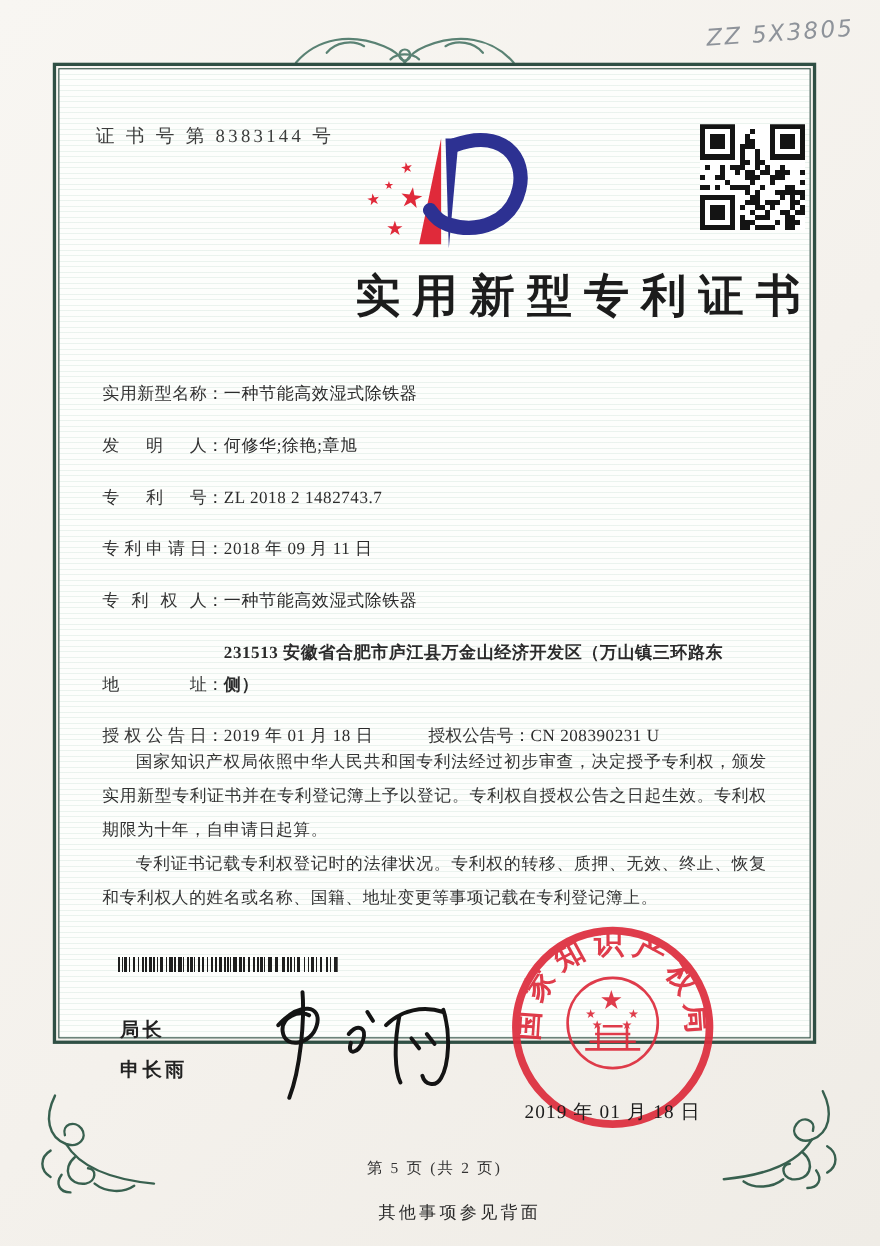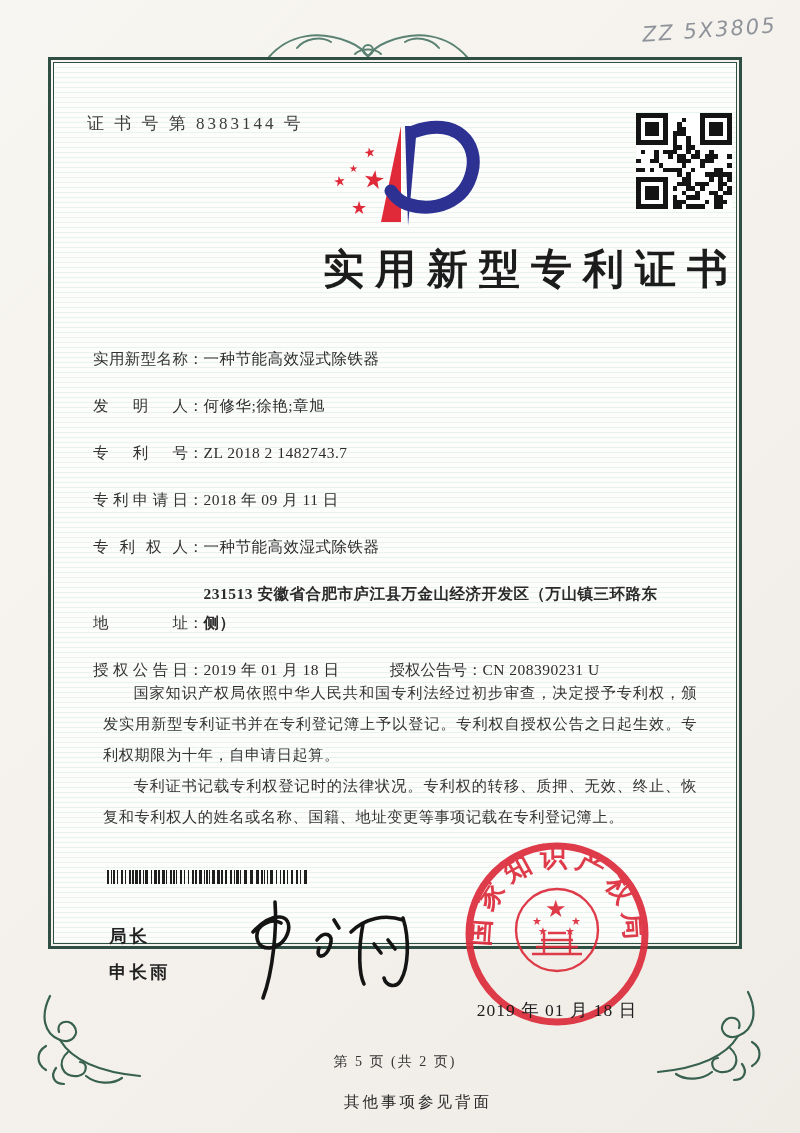--- a/index.html
+++ b/index.html
@@ -45,21 +45,21 @@
 
   .fields { position:absolute; left:42px; right:40px; top:284px; }
   .row { display:flex; align-items:flex-end; margin-bottom:18px;
          font-size:15.5px; line-height:29px; }
   .row .label { width:95px; flex:0 0 95px; text-align:justify; text-align-last:justify; color:#333; }
   .row .colon { flex:0 0 14px; }
   .row .value { flex:1 1 auto; color:#2b2b2b; letter-spacing:.5px; }
   .row .pair2 { display:flex; margin-left:50px; }
   .row .pair2 .label2 { color:#333; }
 
-  .paras { position:absolute; left:52px; right:42px; top:617px;
+  .paras { position:absolute; left:42px; right:42px; top:617px;
            font-size:15.2px; line-height:31px; letter-spacing:.6px; color:#333; }
   .paras p { text-indent:2em; text-align:justify; }
 
   .barcode { position:absolute; left:56px; top:810px; width:200px; height:14px; }
   .barcode svg { width:100%; height:100%; }
 
   .director { position:absolute; left:58px; top:858px;
               font-size:17.5px; line-height:36px; letter-spacing:3px; color:#222;font-weight:bold; }
 
   .signature { position:absolute; left:162px; top:830px; width:220px; height:120px; }

